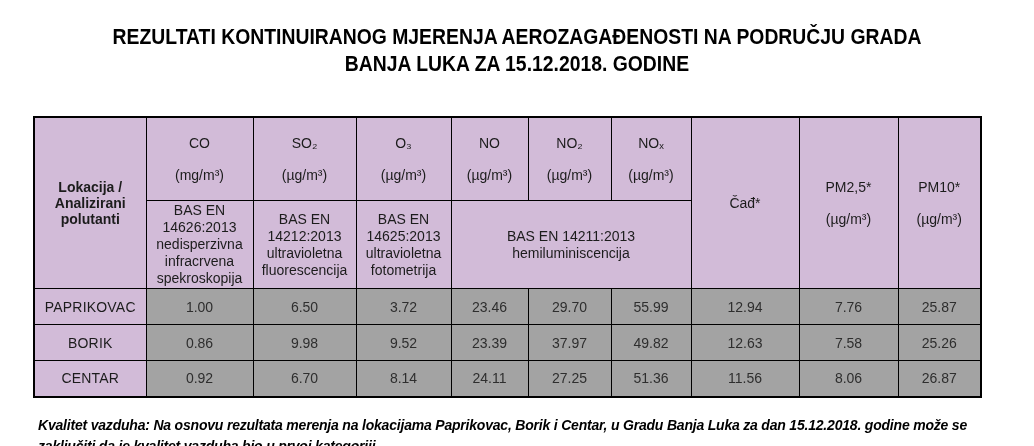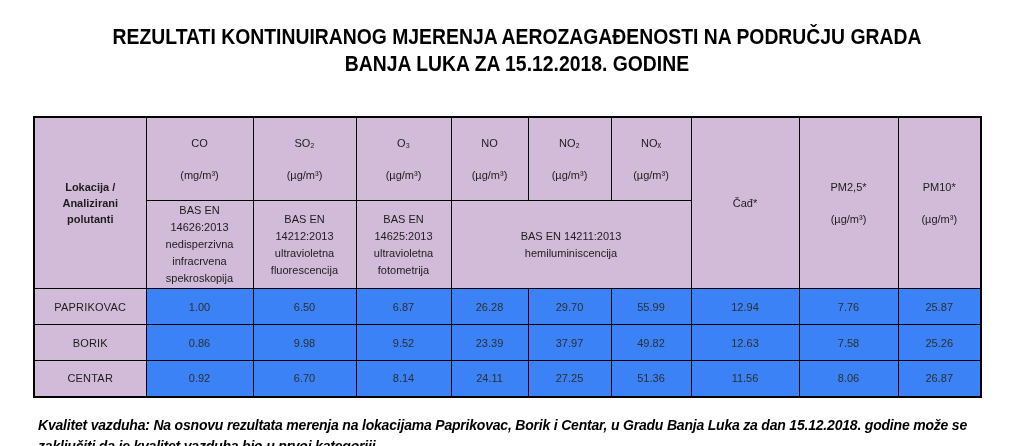--- a/index.html
+++ b/index.html
@@ -33,41 +33,41 @@
     table-layout:fixed;
     width:947px;
     margin:39px 0 0 33px;
     border:2px solid var(--border);
   }
   table.report td{
     border:1px solid var(--border);
     text-align:center;
     vertical-align:middle;
     padding:1px 2px;
-    font-size:11px;
+    font-size:14px;
     line-height:16px;
     white-space:pre-line;
     overflow:hidden;
   }
   td.hd{background:var(--header-bg);}
   td.corner{
     font-weight:bold;
     font-size:13.5px;
     line-height:17px;
   }
   tr.unit-row td{height:33px;}
   tr.method-row td{height:87px;line-height:17px;}
   tr.data-row td{height:36px;}
   td.loc{
     background:var(--header-bg);
     font-size:13.5px;
     letter-spacing:0.2px;
   }
   td.val{
-    background:#3b82f6;
+    background:#a3a3a3;
     color:#2e2e2e;
     font-size:14px;
   }
   .unit-cell div{line-height:16px;}
   .footnote{
     margin:17px 0 0 38px;
     width:958px;
     font-weight:bold;
     font-style:italic;
     font-size:14px;
@@ -152,22 +152,22 @@
 14625:2013
 ultravioletna
 fotometrija</td>
       <td class="hd" colspan="3">BAS EN 14211:2013
 hemiluminiscencija</td>
     </tr>
     <tr class="data-row">
       <td class="loc">PAPRIKOVAC</td>
       <td class="val">1.00</td>
       <td class="val">6.50</td>
-      <td class="val">6.87</td>
-      <td class="val">26.28</td>
+      <td class="val">3.72</td>
+      <td class="val">23.46</td>
       <td class="val">29.70</td>
       <td class="val">55.99</td>
       <td class="val">12.94</td>
       <td class="val">7.76</td>
       <td class="val">25.87</td>
     </tr>
     <tr class="data-row">
       <td class="loc">BORIK</td>
       <td class="val">0.86</td>
       <td class="val">9.98</td>

